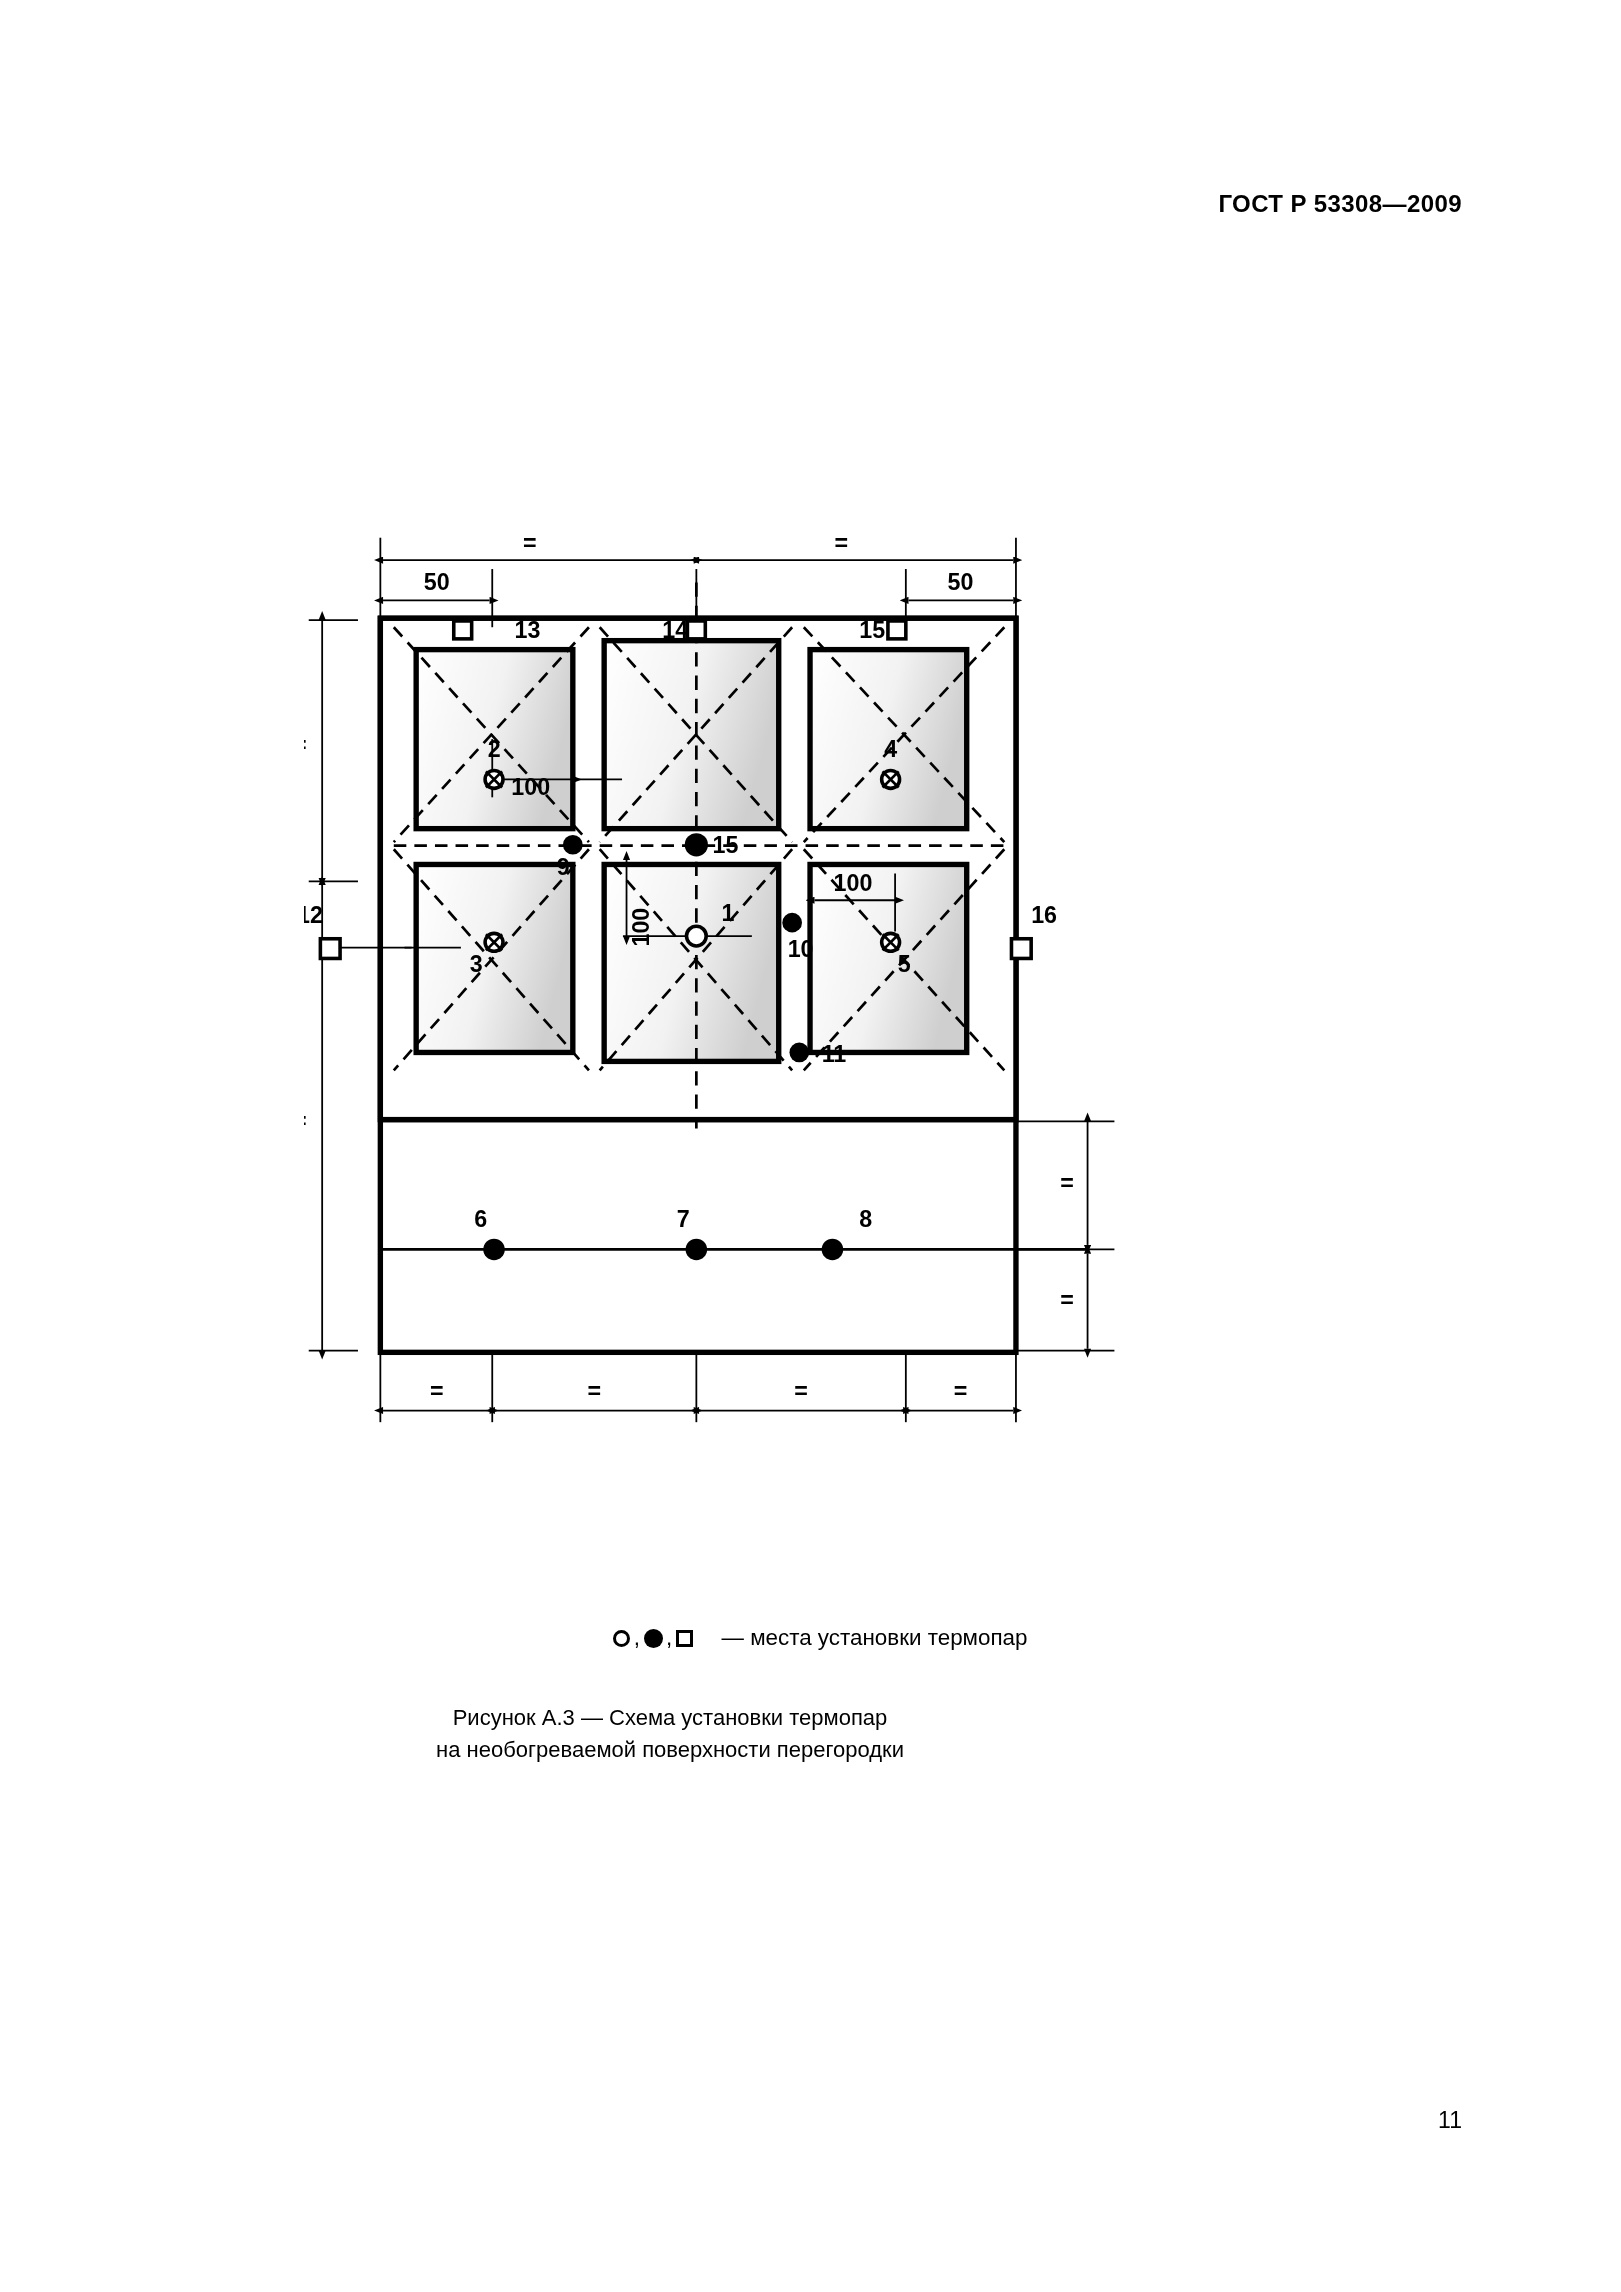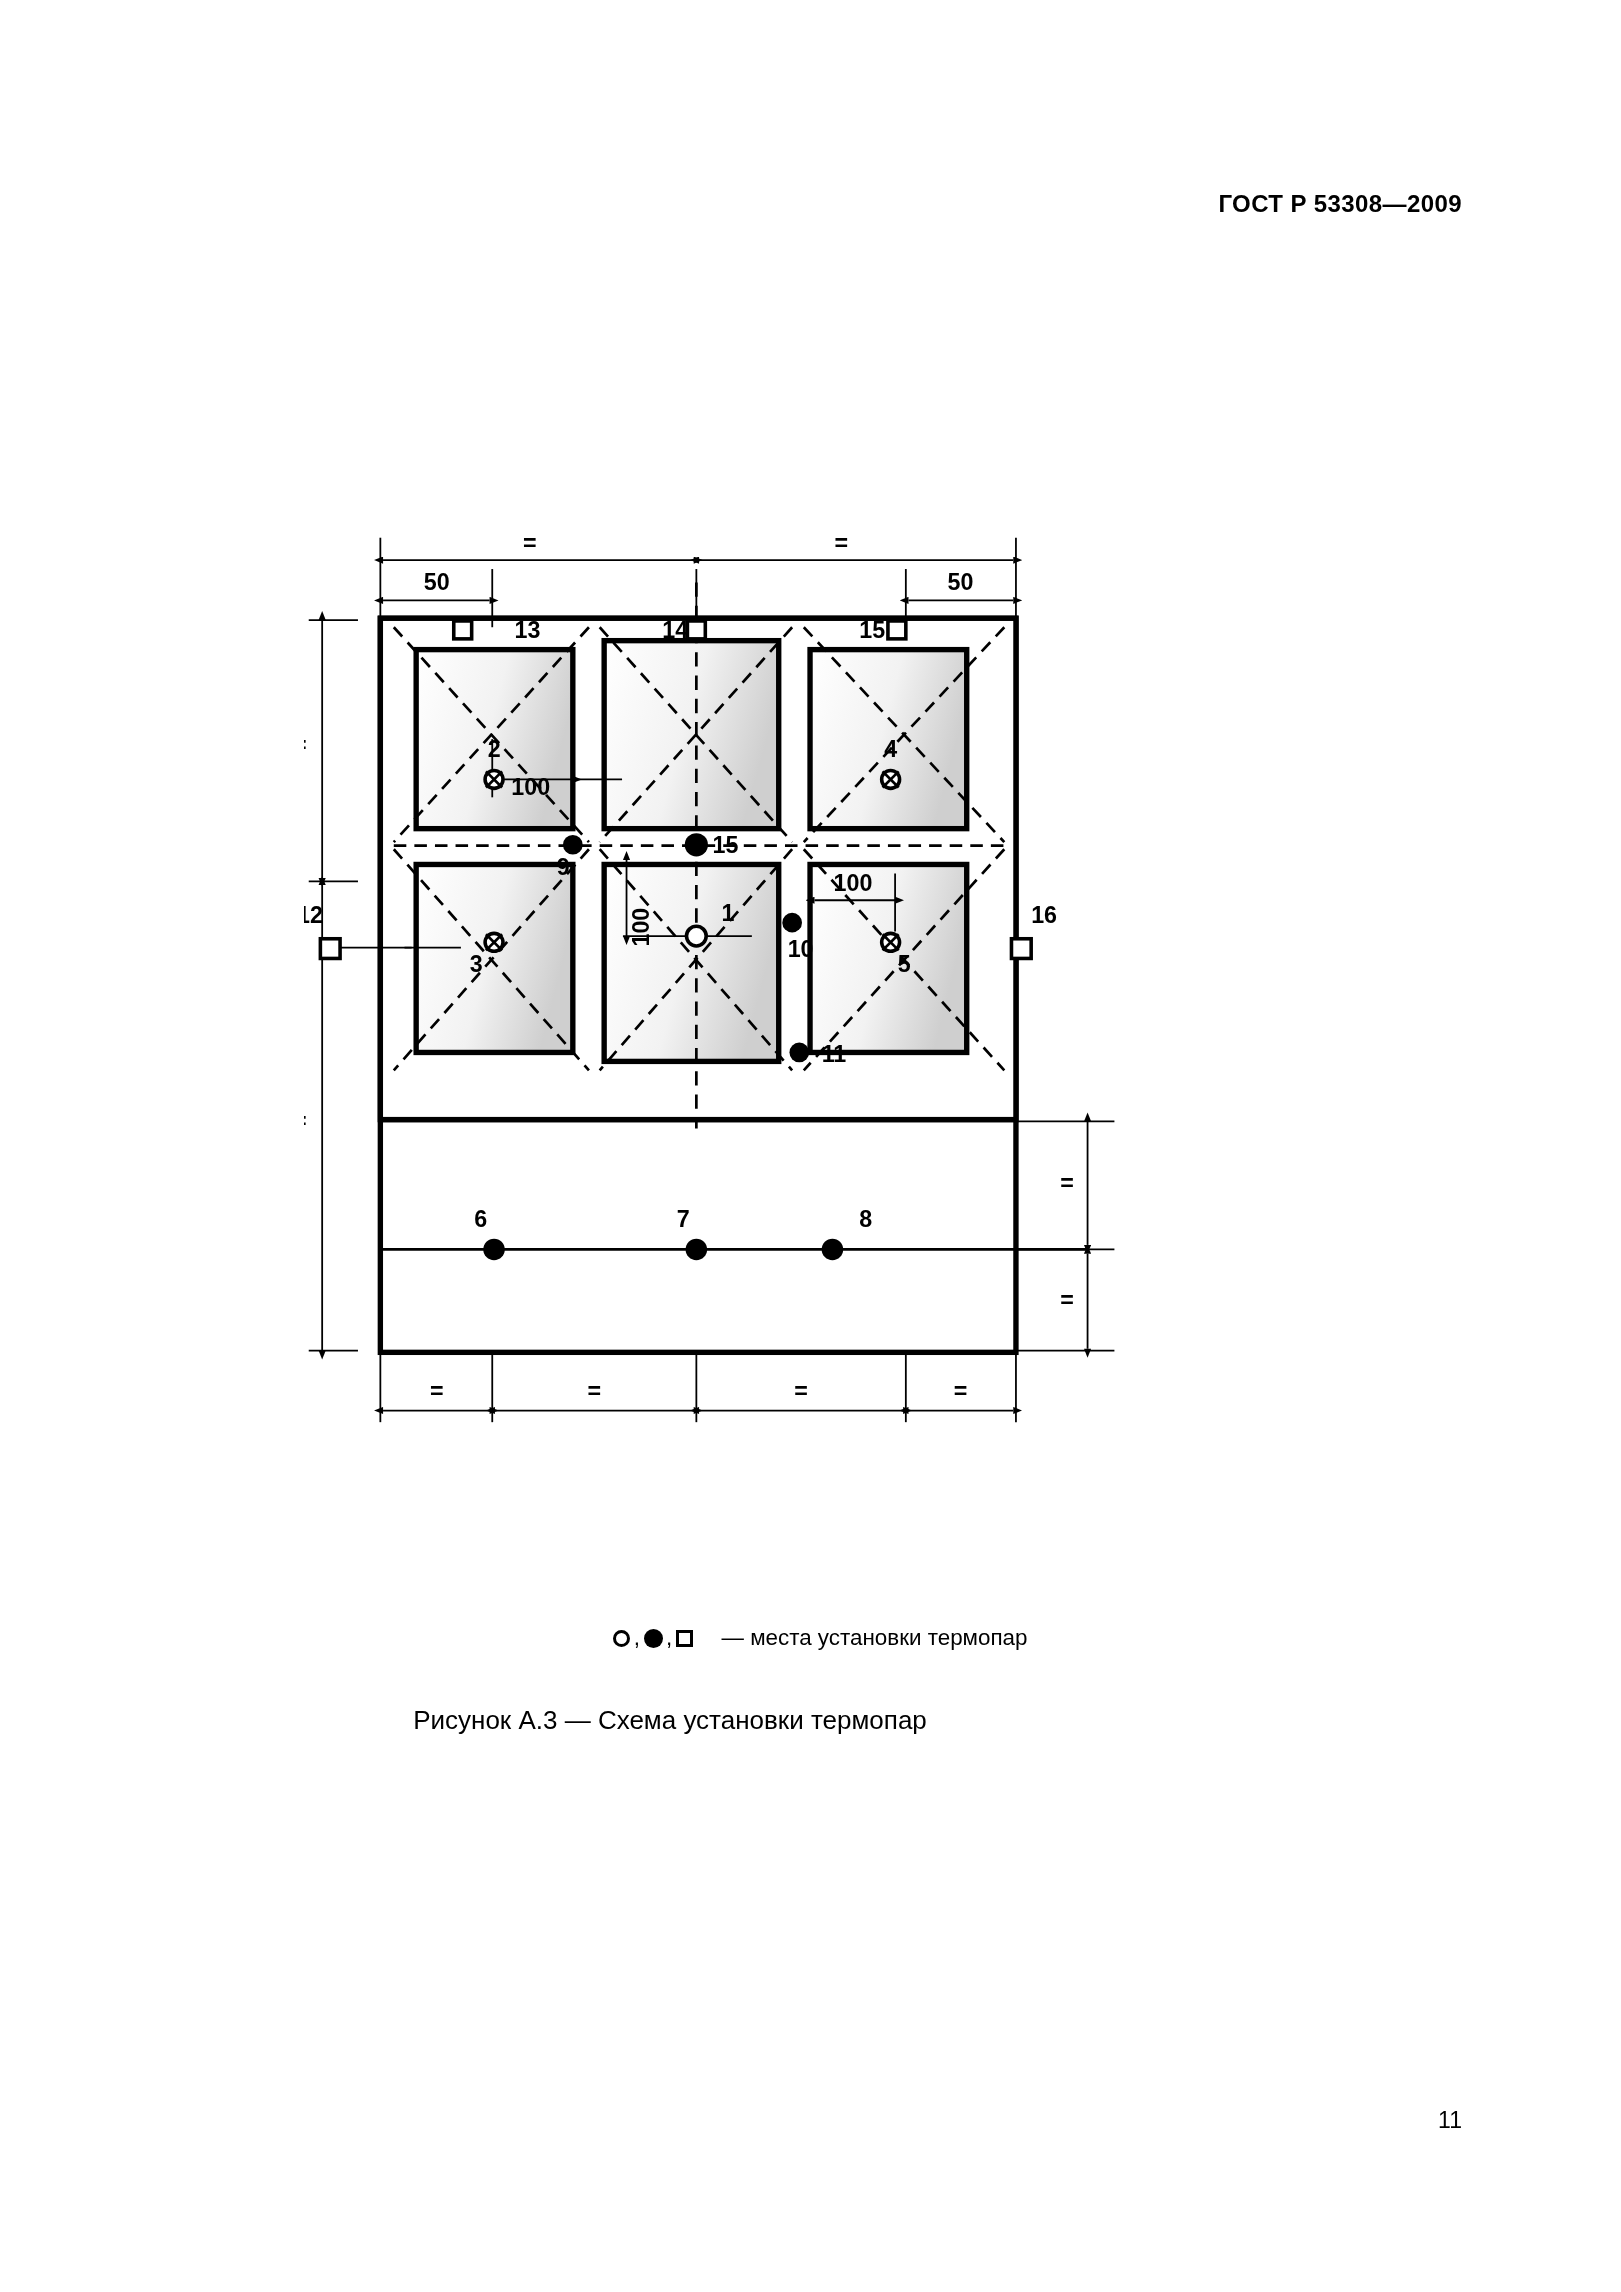--- a/index.html
+++ b/index.html
@@ -94,21 +94,21 @@
   }
   .legend-text { margin-left: 25px; }
   .legend-comma { font-size: 22.4px; }
 
   .caption {
     position: absolute;
     left: 0;
     top: 1702px;
     width: 1324px;
     text-align: center;
-    font-size: 26px;
+    font-size: 22px;
     line-height: 1.45;
   }
 </style>
 </head>
 <body>
 
 <div class="page">
 
   <div class="header-std">ГОСТ Р 53308—2009</div>
 
@@ -301,18 +301,19 @@
       <span class="legend-comma">,</span>
       <span class="legend-sym sym-filled"></span>
       <span class="legend-comma">,</span>
       <span class="legend-sym sym-square"></span>
       <span class="legend-text">— места установки термопар</span>
     </span>
   </div>
 
   <div class="caption">
     <div>Рисунок А.3 — Схема установки термопар</div>
+    <div>на необогреваемой поверхности перегородки</div>
   </div>
 
   <div class="page-number">11</div>
 
 </div>
 
 
 </body></html>

